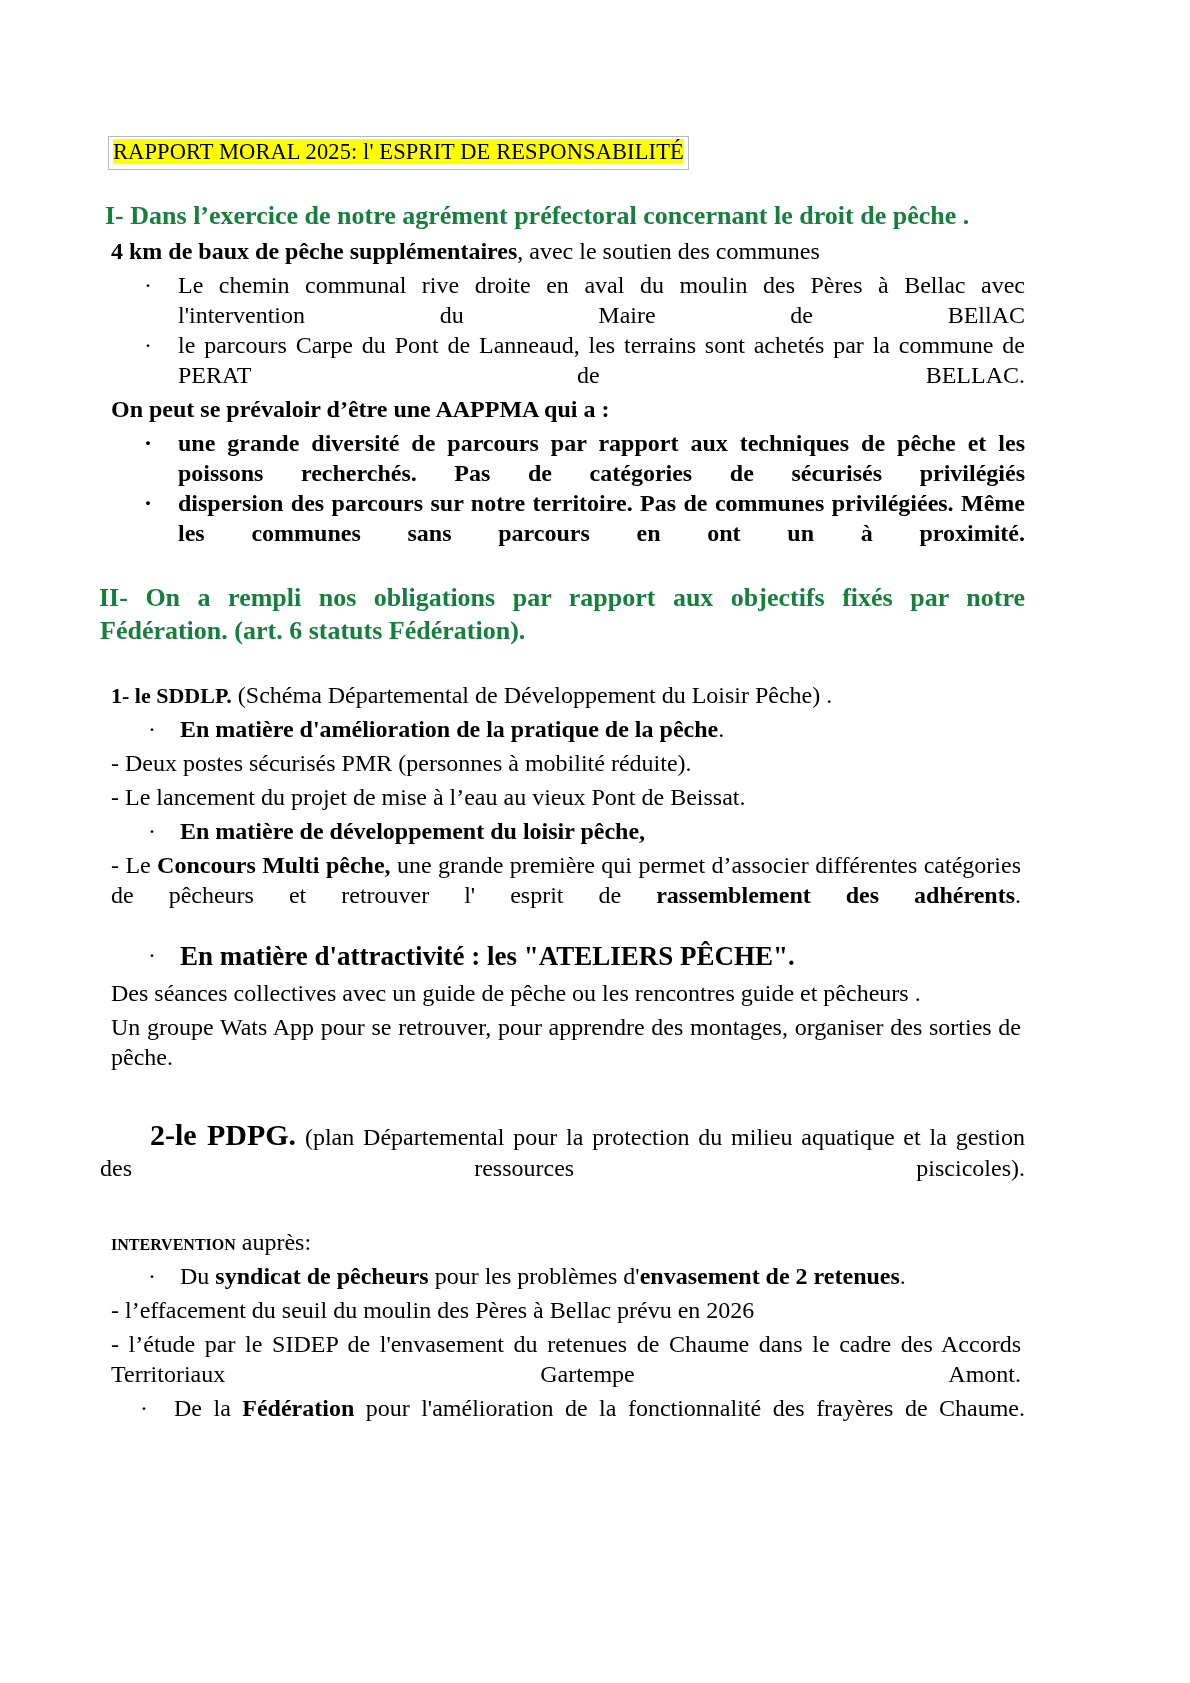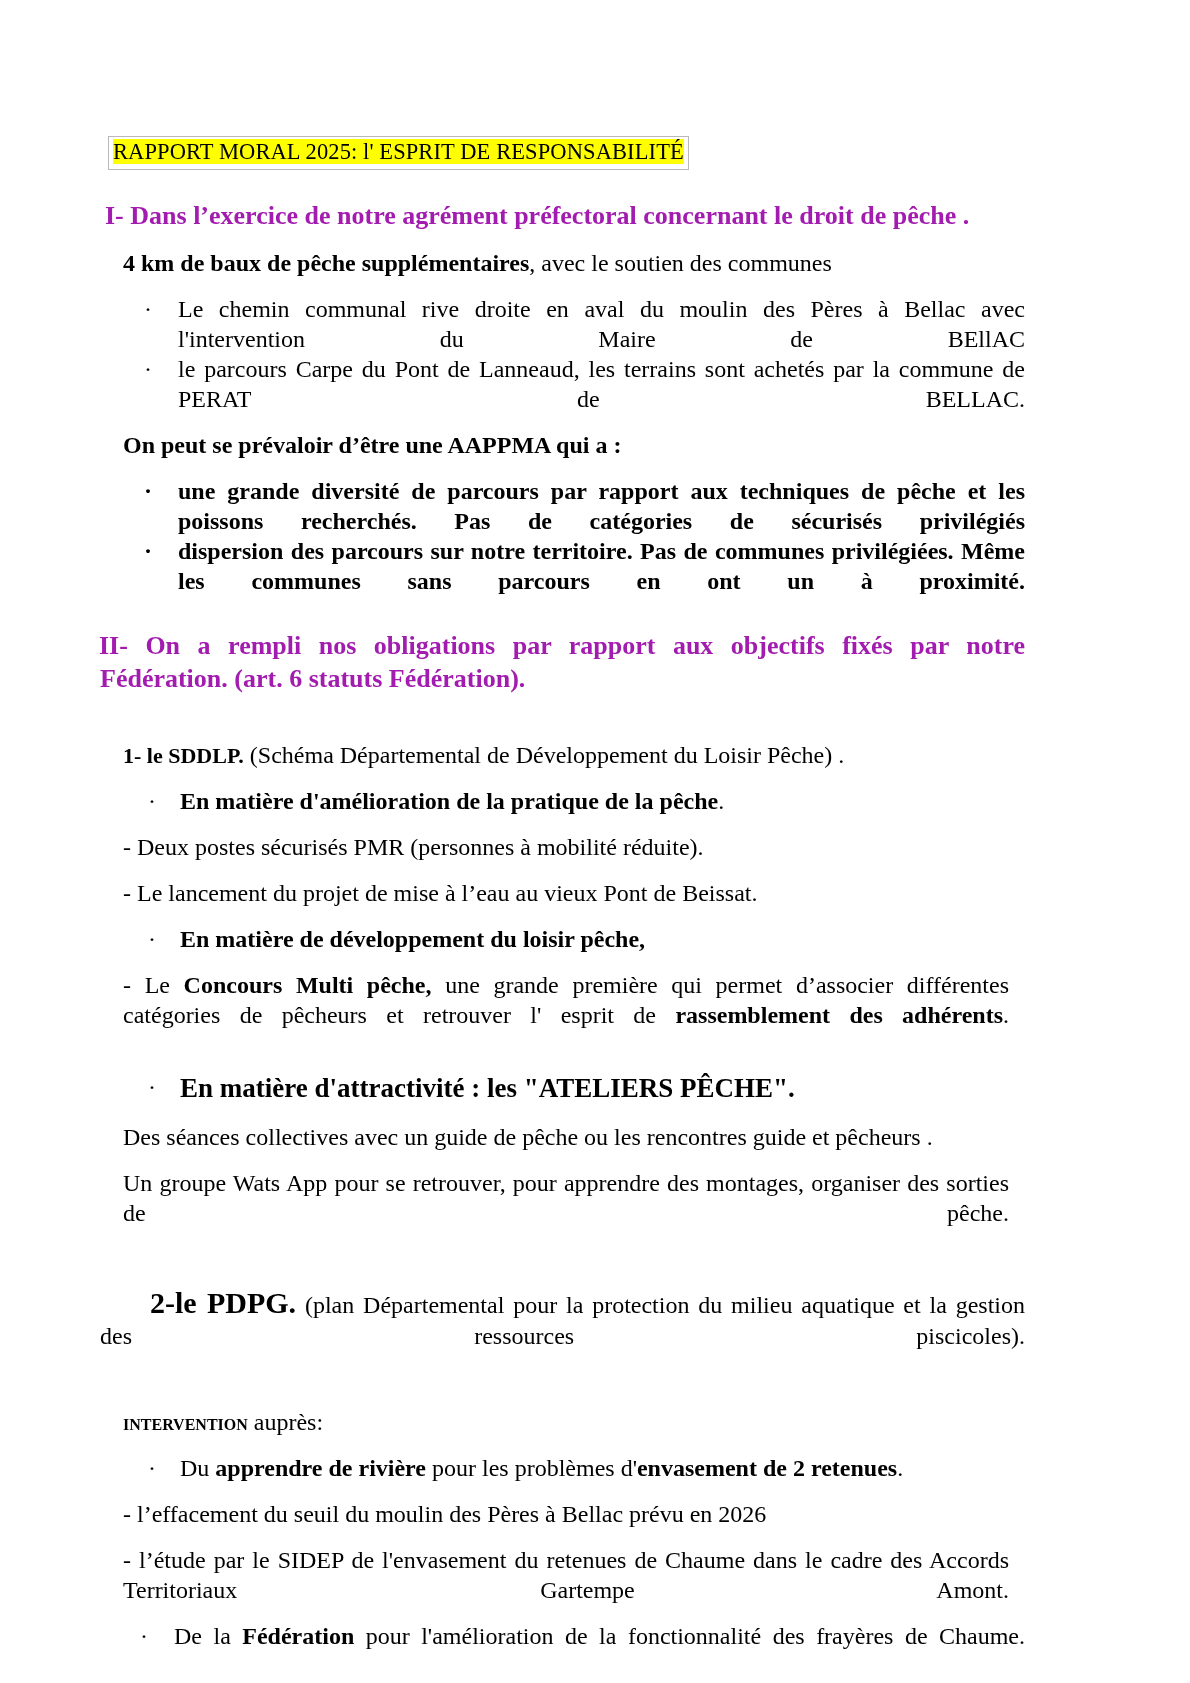--- a/index.html
+++ b/index.html
@@ -35,40 +35,40 @@
   .title-text {
     background: #ffff00;
     font-size: 22.5px;
     line-height: 1.18;
     letter-spacing: 0.1px;
     white-space: pre;
   }
 
   
   .red-head {
-    color: #a21caf;
+    color: #15803d;
     font-weight: bold;
     font-size: 26px;
     line-height: 1.26;
     text-align: justify;
     text-align-last: left;
     margin: 0 0 2px 0;
     padding-left: 6px;
     text-indent: -1px;
   }
   .red-head.second {
     padding-left: 0;
     margin-top: 34px;
   }
 
   
   p.body {
     font-size: 24px;
     line-height: 1.25;
-    margin: 16px;
+    margin: 4px;
     text-align: justify;
     text-align-last: left;
   }
   p.body.indent-sm { padding-left: 7px; }
   p.just { text-align: justify; text-align-last: justify; }
   .b { font-weight: bold; }
 
   
   ul.bul {
     list-style: none;
@@ -194,21 +194,21 @@
 
   
   <p class="pdpg-line just"><span class="pdpg-lead">2-le PDPG.</span><span> (plan Départemental pour la protection du milieu aquatique et la gestion des ressources piscicoles).</span></p>
 
   <div class="spacer-l"></div>
 
   
   <p class="body indent-sm"><span class="interv-lead">INTERVENTION</span><span> auprès:</span></p>
 
   <ul class="bul sub">
-    <li style="font-weight:normal"><span class="dot">·</span><span>Du </span><span class="b">apprendre de rivière</span><span> pour les problèmes d'</span><span class="b">envasement de 2 retenues</span><span>.</span></li>
+    <li style="font-weight:normal"><span class="dot">·</span><span>Du </span><span class="b">syndicat de pêcheurs</span><span> pour les problèmes d'</span><span class="b">envasement de 2 retenues</span><span>.</span></li>
   </ul>
 
   <p class="body indent-sm">- l’effacement du seuil du moulin des Pères à Bellac prévu en 2026</p>
   <p class="body indent-sm just">- l’étude par le SIDEP de l'envasement du retenues de Chaume dans le cadre des Accords Territoriaux Gartempe Amont.</p>
 
   <ul class="bul tight">
     <li class="jfull"><span class="dot">·</span><span>De la </span><span class="b">Fédération</span><span> pour l'amélioration de la fonctionnalité des frayères de Chaume.</span></li>
   </ul>
 
 </div>

